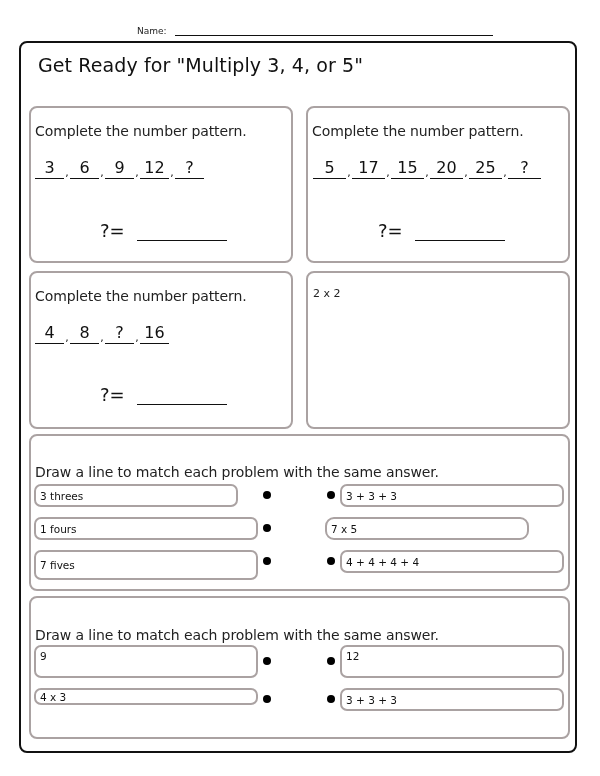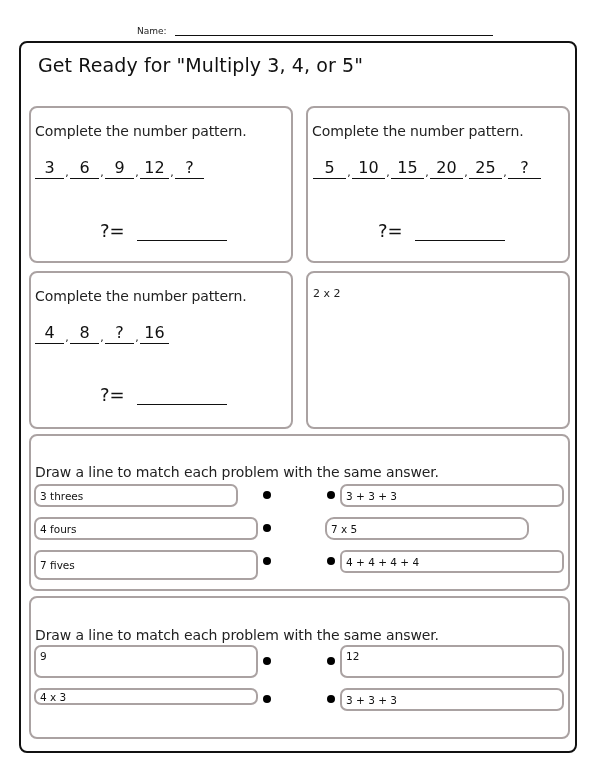--- a/index.html
+++ b/index.html
@@ -49,21 +49,21 @@
 <div class="answer" style="left:100px;top:220px;">
   <span>?=</span>
   <span class="answer-line"></span>
 </div>
 
 <div class="cell" style="left:306px;top:106px;width:264px;height:157px;"></div>
 <div class="instr" style="left:312px;top:123px;">Complete the number pattern.</div>
 <div class="pattern" style="left:313px;top:158px;">
   <span class="blank" style="width:33px">5</span>
     <span class="comma">,</span>
-  <span class="blank" style="width:33px">10</span>
+  <span class="blank" style="width:33px">17</span>
     <span class="comma">,</span>
   <span class="blank" style="width:33px">15</span>
     <span class="comma">,</span>
   <span class="blank" style="width:33px">20</span>
     <span class="comma">,</span>
   <span class="blank" style="width:33px">25</span>
     <span class="comma">,</span>
   <span class="blank" style="width:33px">?</span>
 </div>
 <div class="answer" style="left:378px;top:220px;">
@@ -91,29 +91,29 @@
 <div class="plain-q" style="left:313px;top:287px;">2 x 2</div>
 
 <div class="cell" style="left:29px;top:434px;width:541px;height:157px;"></div>
 <div class="instr" style="left:35px;top:464px;">Draw a line to match each problem with the same answer.</div>
 
 <div class="mbox" style="left:34px;top:484px;width:204px;height:23px;">3 threes</div>
 <div class="dot" style="left:263px;top:491px;"></div>
 <div class="dot" style="left:327px;top:491px;"></div>
 <div class="mbox" style="left:340px;top:484px;width:224px;height:23px;">3 + 3 + 3</div>
 
-<div class="mbox" style="left:34px;top:517px;width:224px;height:23px;">4 fours</div>
+<div class="mbox" style="left:34px;top:517px;width:224px;height:23px;">1 fours</div>
 <div class="dot" style="left:263px;top:524px;"></div>
 <div class="dot" style="left:327px;top:524px;"></div>
 <div class="mbox" style="left:325px;top:517px;width:204px;height:23px;border-radius:9px;">7 x 5</div>
 
 <div class="mbox" style="left:34px;top:550px;width:224px;height:30px;">7 fives</div>
 <div class="dot" style="left:263px;top:557px;"></div>
 <div class="dot" style="left:327px;top:557px;"></div>
-<div class="mbox" style="left:340px;top:550px;width:224px;height:23px;border-radius:6px;">4 + 4 + 4 + 4</div>
+<div class="mbox" style="left:340px;top:550px;width:224px;height:23px;">4 + 4 + 4 + 4</div>
 
 <div class="cell" style="left:29px;top:596px;width:541px;height:143px;"></div>
 <div class="instr" style="left:35px;top:627px;">Draw a line to match each problem with the same answer.</div>
 
 <div class="mbox top-align" style="left:34px;top:645px;width:224px;height:33px;">9</div>
 <div class="dot" style="left:263px;top:657px;"></div>
 <div class="dot" style="left:327px;top:657px;"></div>
 <div class="mbox top-align" style="left:340px;top:645px;width:224px;height:33px;">12</div>
 
 <div class="mbox" style="left:34px;top:688px;width:224px;height:17px;">4 x 3</div>

